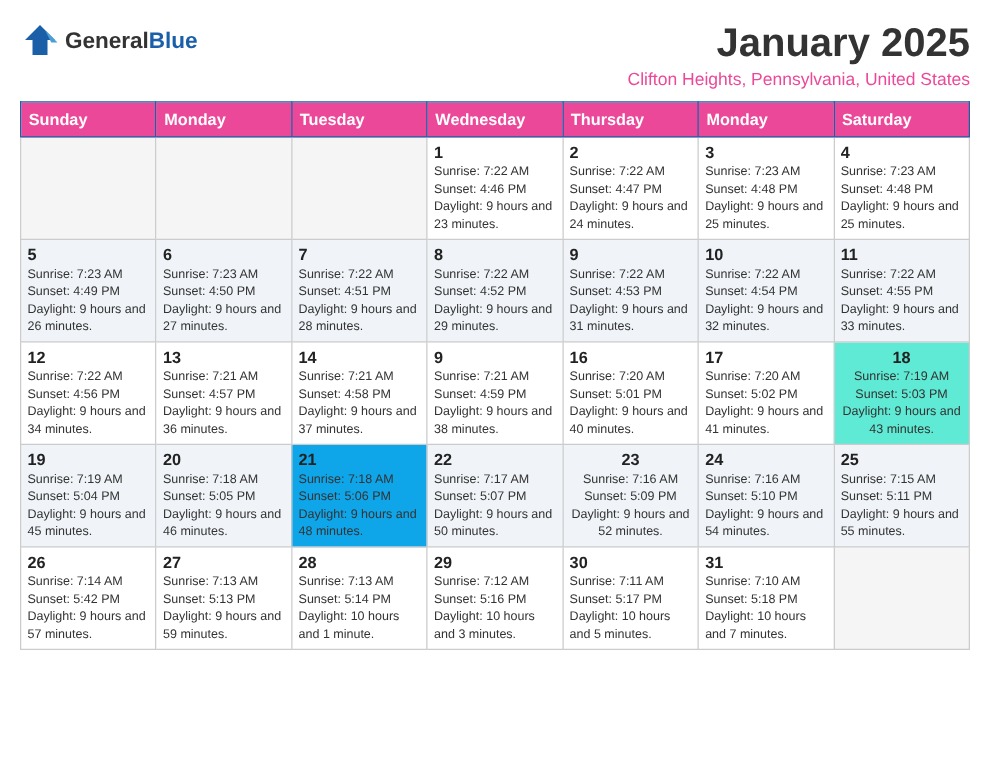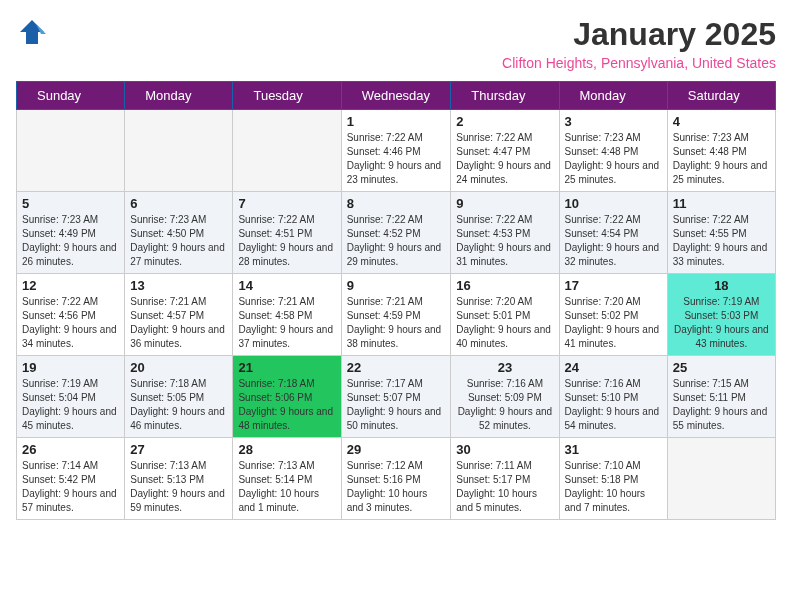--- a/index.html
+++ b/index.html
@@ -38,26 +38,26 @@
       font-size: 14px;
       color: #ec4899;
       margin-top: 2px;
     }
     .calendar {
       width: 100%;
       border-collapse: collapse;
       border: 1px solid #ccc;
     }
     .calendar th {
-      background-color: #701a75;
+      background-color: #ec4899;
       color: #fff;
       text-align: left;
-      padding: 6px 20px;
+      padding: 6px 6px;
       font-size: 13px;
-      font-weight: normal;
+      font-weight: bold;
       border: 1px solid #1a5fa8;
     }
     .calendar td {
       vertical-align: top;
       padding: 4px 5px;
       border: 1px solid #ccc;
       width: 108px;
       min-height: 80px;
       font-size: 10px;
       color: #333;
@@ -94,20 +94,26 @@
 <body>
 
 <div class="header-area">
   <div class="logo">
     <div class="logo-row">
       <svg width="32" height="32" viewBox="0 0 32 32">
         <rect width="32" height="32" fill="white"></rect>
         <polygon points="16,4 28,16 22,16 22,28 10,28 10,16 4,16" fill="#1a5fa8"></polygon>
         <polygon points="20,8 30,18 25,18" fill="#4a9fd8"></polygon>
       </svg>
+      <div>
+        <div style="display:flex;">
+          <span style="font-size:18px;font-weight:bold;color:#333;">General</span>
+          <span style="font-size:18px;font-weight:bold;color:#1a5fa8;">Blue</span>
+        </div>
+      </div>
     </div>
   </div>
   <div class="title-area">
     <div class="month-title">January 2025</div>
     <div class="location-title">Clifton Heights, Pennsylvania, United States</div>
   </div>
 </div>
 
 <table class="calendar">
   <thead>
@@ -245,21 +251,21 @@
           <div class="day-info" style="white-space: pre-line;">Sunrise: 7:19 AM
 Sunset: 5:04 PM
 Daylight: 9 hours and 45 minutes.</div>
         </td>
         <td style="background-color: rgb(240, 244, 248);">
           <div class="day-number">20</div>
           <div class="day-info" style="white-space: pre-line;">Sunrise: 7:18 AM
 Sunset: 5:05 PM
 Daylight: 9 hours and 46 minutes.</div>
         </td>
-        <td style="background-color: #22c55e;">
+        <td style="background-color: #0ea5e9;">
           <div class="day-number">21</div>
           <div class="day-info" style="white-space: pre-line;">Sunrise: 7:18 AM
 Sunset: 5:06 PM
 Daylight: 9 hours and 48 minutes.</div>
         </td>
         <td style="background-color: rgb(240, 244, 248);">
           <div class="day-number">22</div>
           <div class="day-info" style="white-space: pre-line;">Sunrise: 7:17 AM
 Sunset: 5:07 PM
 Daylight: 9 hours and 50 minutes.</div>

